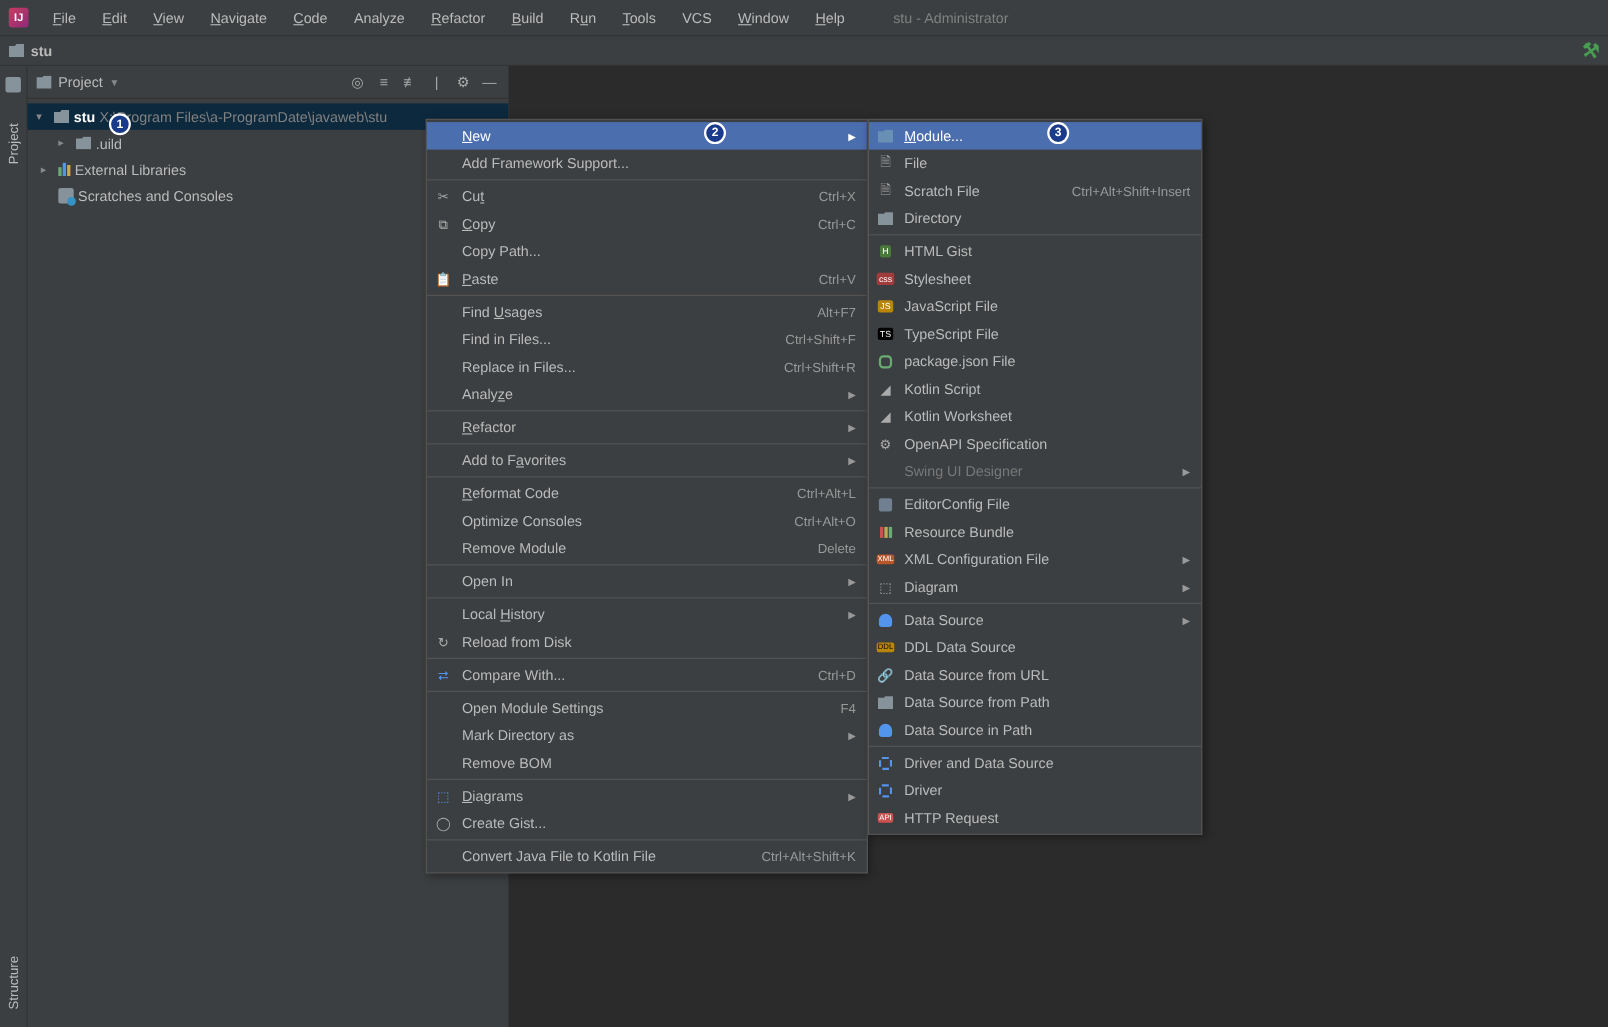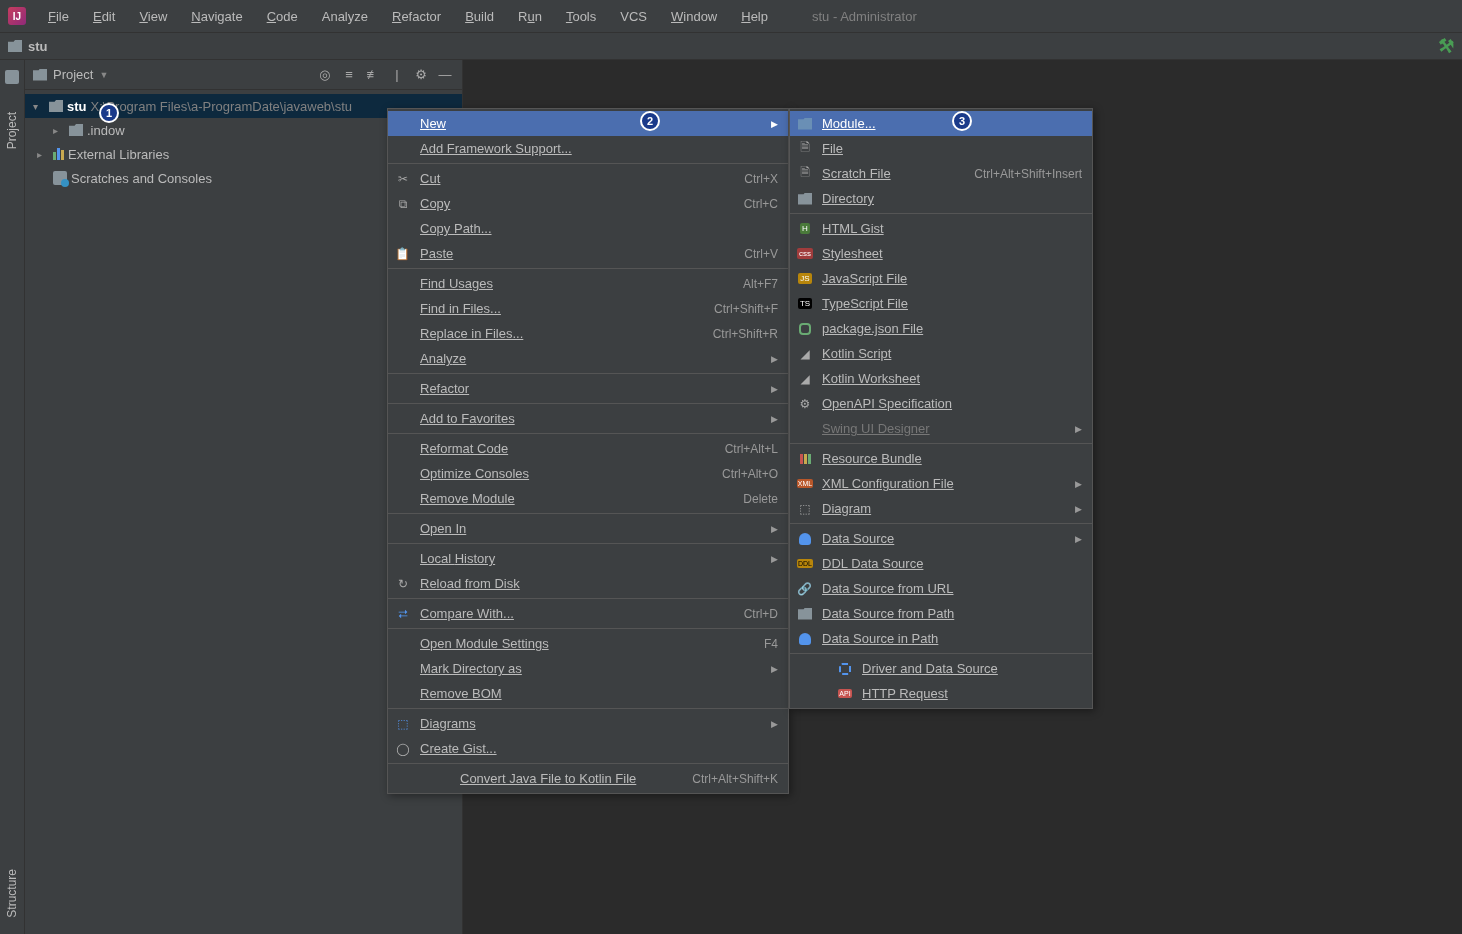--- a/index.html
+++ b/index.html
@@ -49,25 +49,25 @@
 .scratch-icon { width:14px;height:14px;background:#87939a;border-radius:2px;position:relative;}
 .scratch-icon::after{content:"";position:absolute;right:-2px;bottom:-2px;width:8px;height:8px;background:#3592c4;border-radius:50%;}
 
 .editor-area { flex: 1; background: #2b2b2b; }
 
 .context-menu { position: absolute; background: #3c3f41; border: 1px solid #555; box-shadow: 2px 2px 8px rgba(0,0,0,0.4); }
 .context-menu.main { left: 387px; top: 108px; width: 402px; }
 .context-menu.sub { left: 789px; top: 108px; width: 304px; }
 
 .menu-group { border-bottom: 1px solid #555; padding: 2px 0; }
-.menu-group:last-child { border-bottom: none; margin-left: 40px; }
+.menu-group:last-child { border-bottom: none; }
 .menu-row { display: flex; align-items: center; height: 25px; padding: 0 10px 0 6px; gap: 8px; cursor: pointer; }
 .menu-row.highlighted { background: #4b6eaf; color: #fff; }
 .menu-row .icon-slot { width: 18px; display: flex; align-items: center; justify-content: center; color:#aaa; font-size:12px;}
-.menu-row .label { flex: 1; color: #bbbbbb; text-decoration: underline; }
+.menu-row .label { flex: 1; color: #bbbbbb; }
 .menu-row.highlighted .label { color: #fff; }
 .menu-row.disabled .label { color: #777; }
 .menu-row .label .u { text-decoration: underline; }
 .menu-row .shortcut { color: #999; font-size: 12px; }
 .menu-row .submenu-arrow { color: #999; font-size: 9px; margin-left: 6px; }
 .menu-row.highlighted .submenu-arrow { color: #fff; }
 
 .annotation { position: absolute; width: 20px; height: 20px; background: #1a3a8a; border: 2px solid #fff; border-radius: 50%; color: #fff; font-size: 11px; font-weight: bold; display: flex; align-items: center; justify-content: center; z-index: 100; }
 
 .ico-html{background:#4a7a3a;color:#fff;font-size:8px;padding:1px 2px;border-radius:2px;}
@@ -139,21 +139,21 @@
     <div class="tree">
       <div class="tree-row selected">
         <span class="arrow">▾</span>
         <div class="folder-icon"></div>
         <span class="label">stu</span>
         <span class="path">X:\Program Files\a-ProgramDate\javaweb\stu</span>
       </div>
       <div class="tree-row indent1">
         <span class="arrow">▸</span>
         <div class="folder-icon"></div>
-        <span class="label">.indow</span>
+        <span class="label">.uild</span>
       </div>
       <div class="tree-row indent0b">
         <span class="arrow">▸</span>
         <div class="lib-icon">
             <span></span>
             <span></span>
             <span></span>
           </div>
         <span class="label">External Libraries</span>
       </div>
@@ -384,20 +384,26 @@
     </div>
     <div class="menu-row disabled">
       <span class="icon-slot"></span>
         <span class="label">Swing UI Designer</span>
       <span class="submenu-arrow">▶</span>
     </div>
   </div>
   <div class="menu-group">
     <div class="menu-row">
       <span class="icon-slot">
+          <div class="ico-cfg"></div>
+        </span>
+      <span class="label">EditorConfig File</span>
+    </div>
+    <div class="menu-row">
+      <span class="icon-slot">
           <div class="ico-res">
             <span></span>
             <span></span>
             <span></span>
           </div>
         </span>
       <span class="label">Resource Bundle</span>
     </div>
     <div class="menu-row">
       <span class="icon-slot">
@@ -442,20 +448,26 @@
         </span>
       <span class="label">Data Source in Path</span>
     </div>
   </div>
   <div class="menu-group">
     <div class="menu-row">
       <span class="icon-slot">
           <div class="ico-drv"></div>
         </span>
       <span class="label">Driver and Data Source</span>
+    </div>
+    <div class="menu-row">
+      <span class="icon-slot">
+          <div class="ico-drv"></div>
+        </span>
+      <span class="label">Driver</span>
     </div>
     <div class="menu-row">
       <span class="icon-slot">
           <span class="ico-api">API</span>
         </span>
       <span class="label">HTTP Request</span>
     </div>
   </div>
 </div>
 

